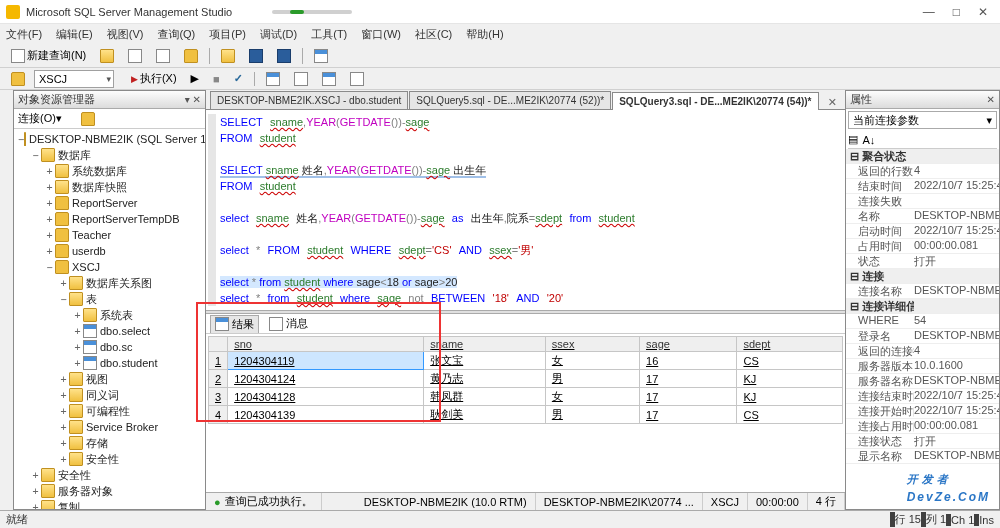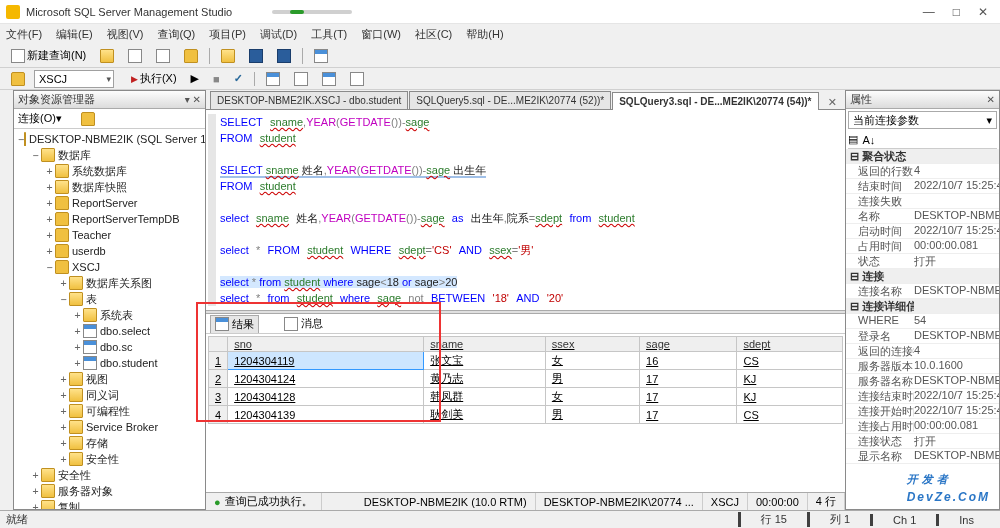--- a/index.html
+++ b/index.html
@@ -43,21 +43,21 @@
 .tab { height: 18px; padding: 0 6px; background: #e6e6e6; border: 1px solid #8a8a8a; border-bottom: none; font-size: 10px; display: flex; align-items: center; color: #333; white-space: nowrap; }
 .tab.active { background: #fff; font-weight: bold; position: relative; top: 1px; }
 .editor-area { flex: 0 0 200px; background: #fff; overflow: auto; padding: 4px 4px 4px 2px; display: flex; }
 .gutter { width: 8px; background: #e6e6e6; margin-right: 4px; }
 .code { font-family: Consolas, monospace; font-size: 12px; line-height: 16px; white-space: pre; color: #222; }
 .kw { color: #0000ff; } .fn { color: #c000c0; } .id { color: #2b7b2b; text-decoration: underline wavy #c00; } .op { color: #808080; } .str { color: #c00000; } .cj { color: #222; }
 .code .uline { border-bottom: 2px solid #a0c0e8; }
 .code .hl { background: #d4e8ff; }
 .splitter { height: 4px; background: #e0e0e0; border-top: 1px solid #aaa; border-bottom: 1px solid #aaa; cursor: row-resize; }
 .results-area { flex: 1; display: flex; flex-direction: column; background: #fff; position: relative; }
-.result-tabs { height: 20px; display: flex; align-items: center; gap: 21px; padding: 0 4px; border-bottom: 1px solid #ccc; }
+.result-tabs { height: 20px; display: flex; align-items: center; gap: 6px; padding: 0 4px; border-bottom: 1px solid #ccc; }
 .result-tab { display: flex; align-items: center; gap: 3px; height: 18px; padding: 0 4px; font-size: 11px; }
 .result-tab.active { background: #e6e6e6; border: 1px solid #aaa; border-bottom: none; }
 .grid { font-family: "Segoe UI", sans-serif; font-size: 10px; border-collapse: collapse; margin: 2px; text-decoration: underline; }
 .grid th, .grid td { border: 1px solid #c6c6c6; padding: 1px 6px; height: 14px; text-align: left; }
 .grid th { background: #efefef; color: #333; font-weight: normal; }
 .grid .rownum { background: #efefef; text-align: center; width: 18px; }
 .grid td.sel { background: #cde6ff; border: 1px solid #3399ff; }
 .red-box { position: absolute; border: 2px solid #e33; pointer-events: none; }
 .statusbar-q { height: 18px; background: #f0f0f0; border-top: 1px solid #aaa; display: flex; align-items: center; font-size: 10px; }
 .statusbar-q .seg { padding: 0 8px; border-right: 1px solid #ccc; height: 100%; display: flex; align-items: center; }
@@ -66,21 +66,21 @@
 .prop-combo { height: 18px; margin: 2px; border: 1px solid #aaa; display: flex; align-items: center; padding: 0 4px; font-size: 10px; background: #fff; justify-content: space-between; }
 .prop-tools { height: 18px; margin: 0 2px; display: flex; align-items: center; gap: 4px; border-bottom: 1px solid #ccc; }
 .prop-grid { flex: 1; overflow: auto; font-size: 10px; }
 .prop-row { display: flex; height: 15px; border-bottom: 1px solid #eee; }
 .prop-row.cat { background: #efefef; font-weight: bold; }
 .prop-row .k { width: 68px; padding-left: 12px; color: #555; overflow: hidden; white-space: nowrap; }
 .prop-row.cat .k { padding-left: 4px; color: #333; }
 .prop-row .v { flex: 1; color: #555; overflow: hidden; white-space: nowrap; }
 .statusbar { height: 18px; background: #f0f0f0; border-top: 1px solid #aaa; display: flex; align-items: center; padding: 0 6px; font-size: 10px; color: #333; }
 .statusbar .spacer { flex: 1; }
-.statusbar .cell { padding: 0 20px; border-left: 3px solid #404040; }
+.statusbar .cell { padding: 0 0; border-left: 5px solid #404040; }
 .watermark { position: absolute; right: 10px; bottom: 24px; font-size: 26px; font-weight: bold; font-style: italic; letter-spacing: 4px; pointer-events: none; }
 .watermark .zh { color: #2a76c6; }
 .watermark .en { font-size: 12px; color: #2a76c6; letter-spacing: 2px; display: block; text-align: right; }
 </style>
 </head>
 <body>
 
 <div class="titlebar">
   <span class="app-icon"></span>
   <span class="title">Microsoft SQL Server Management Studio</span>

